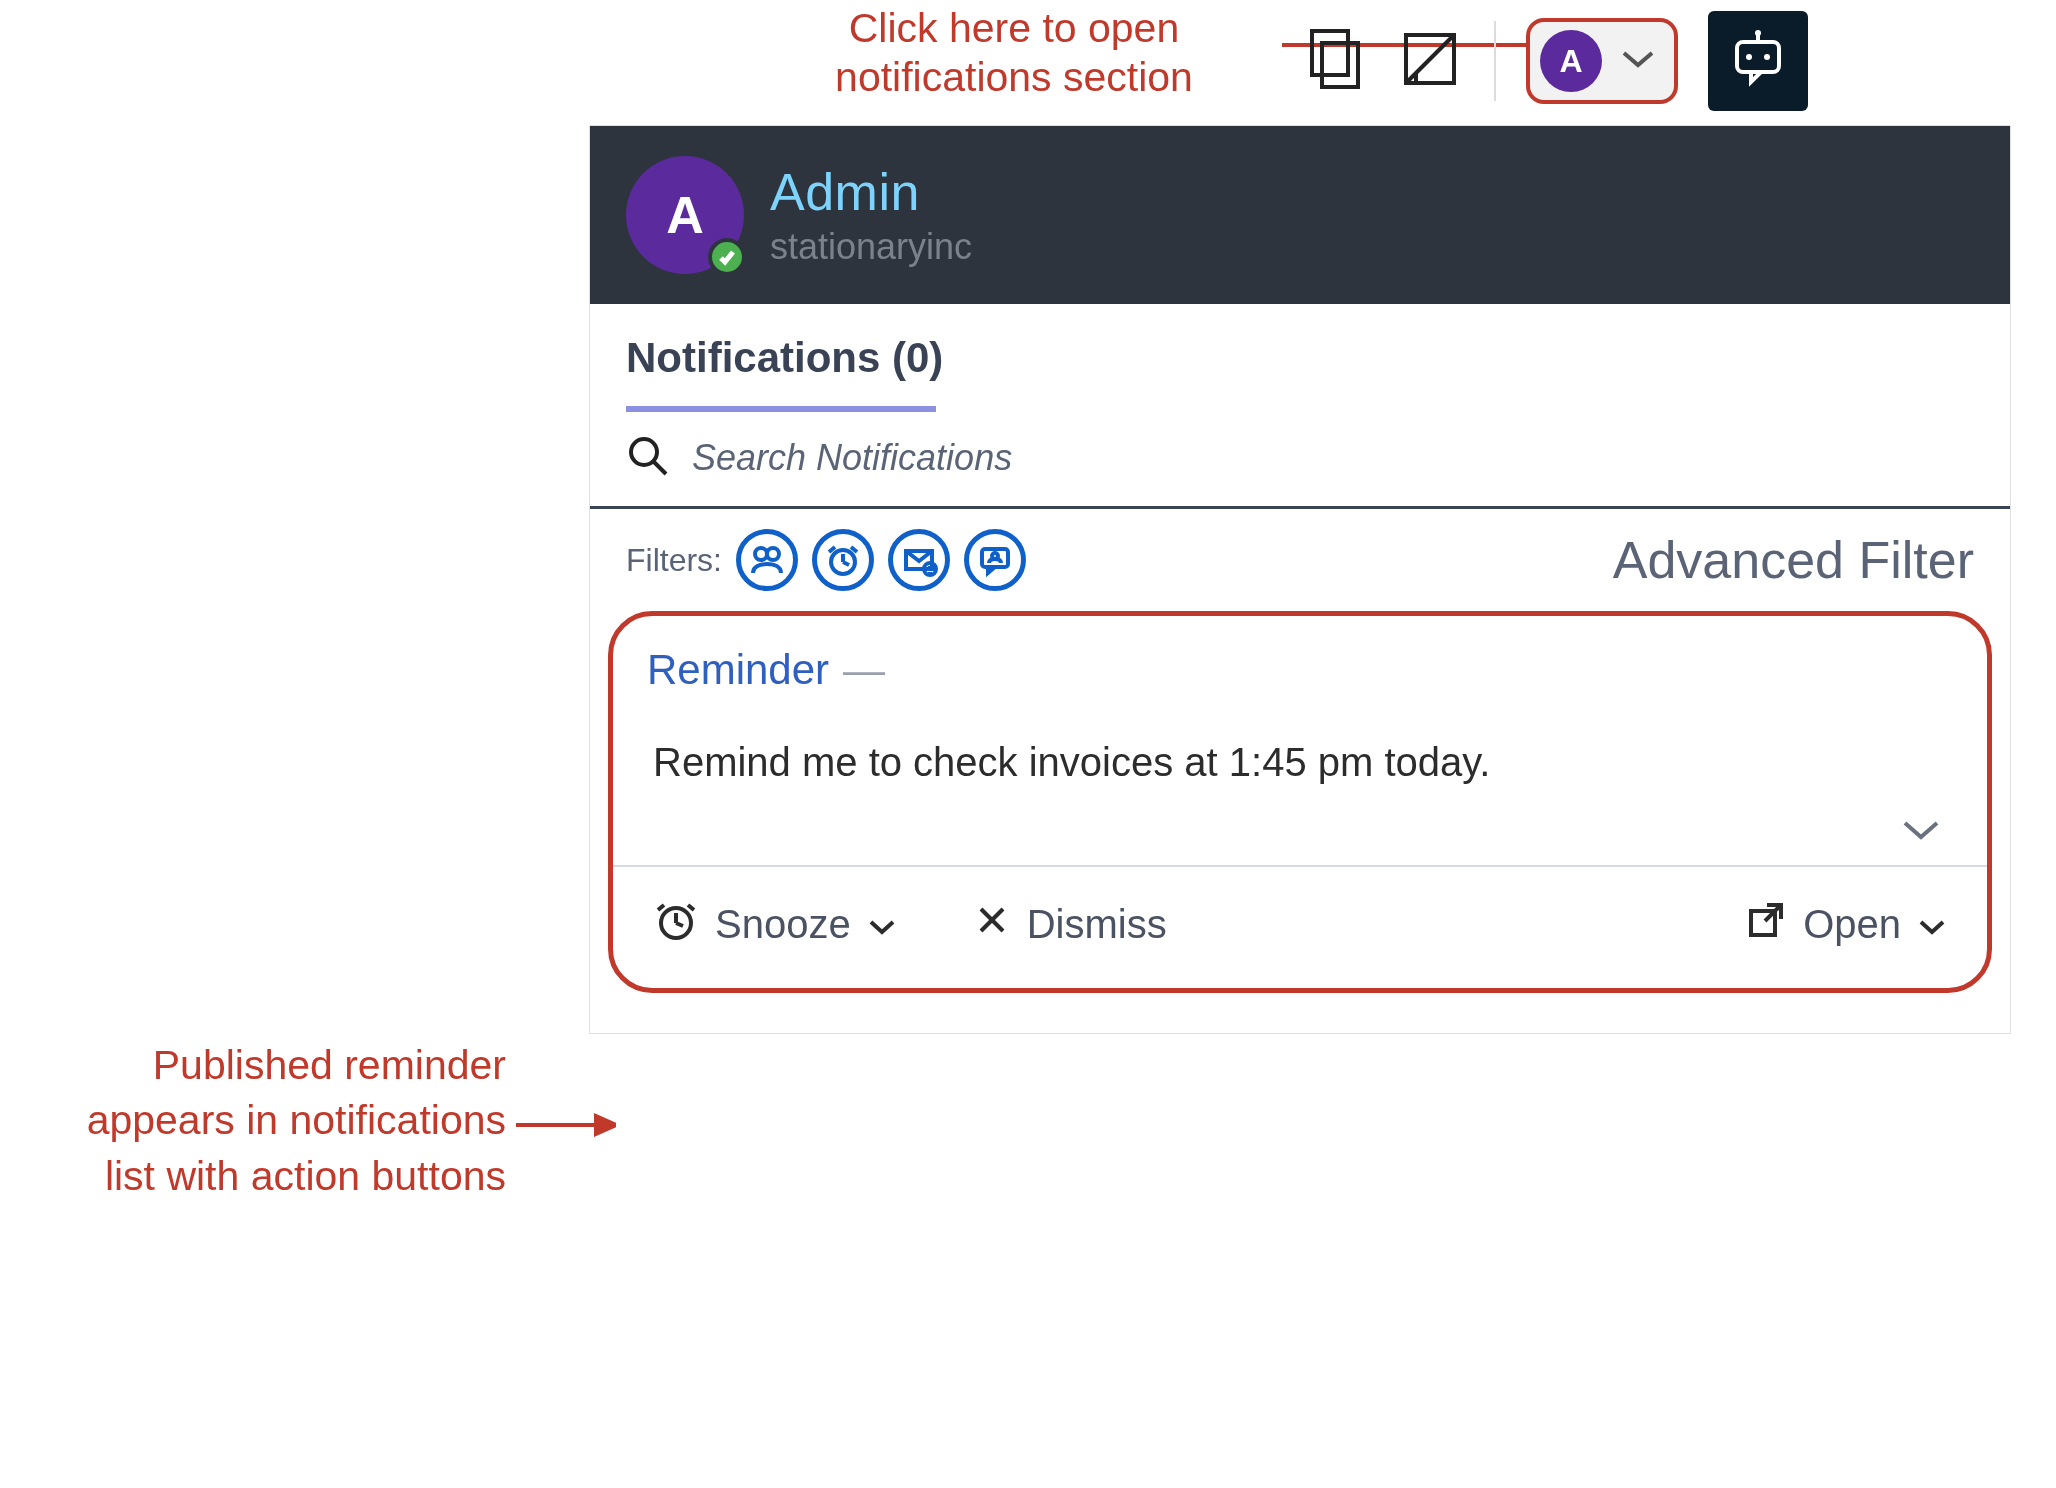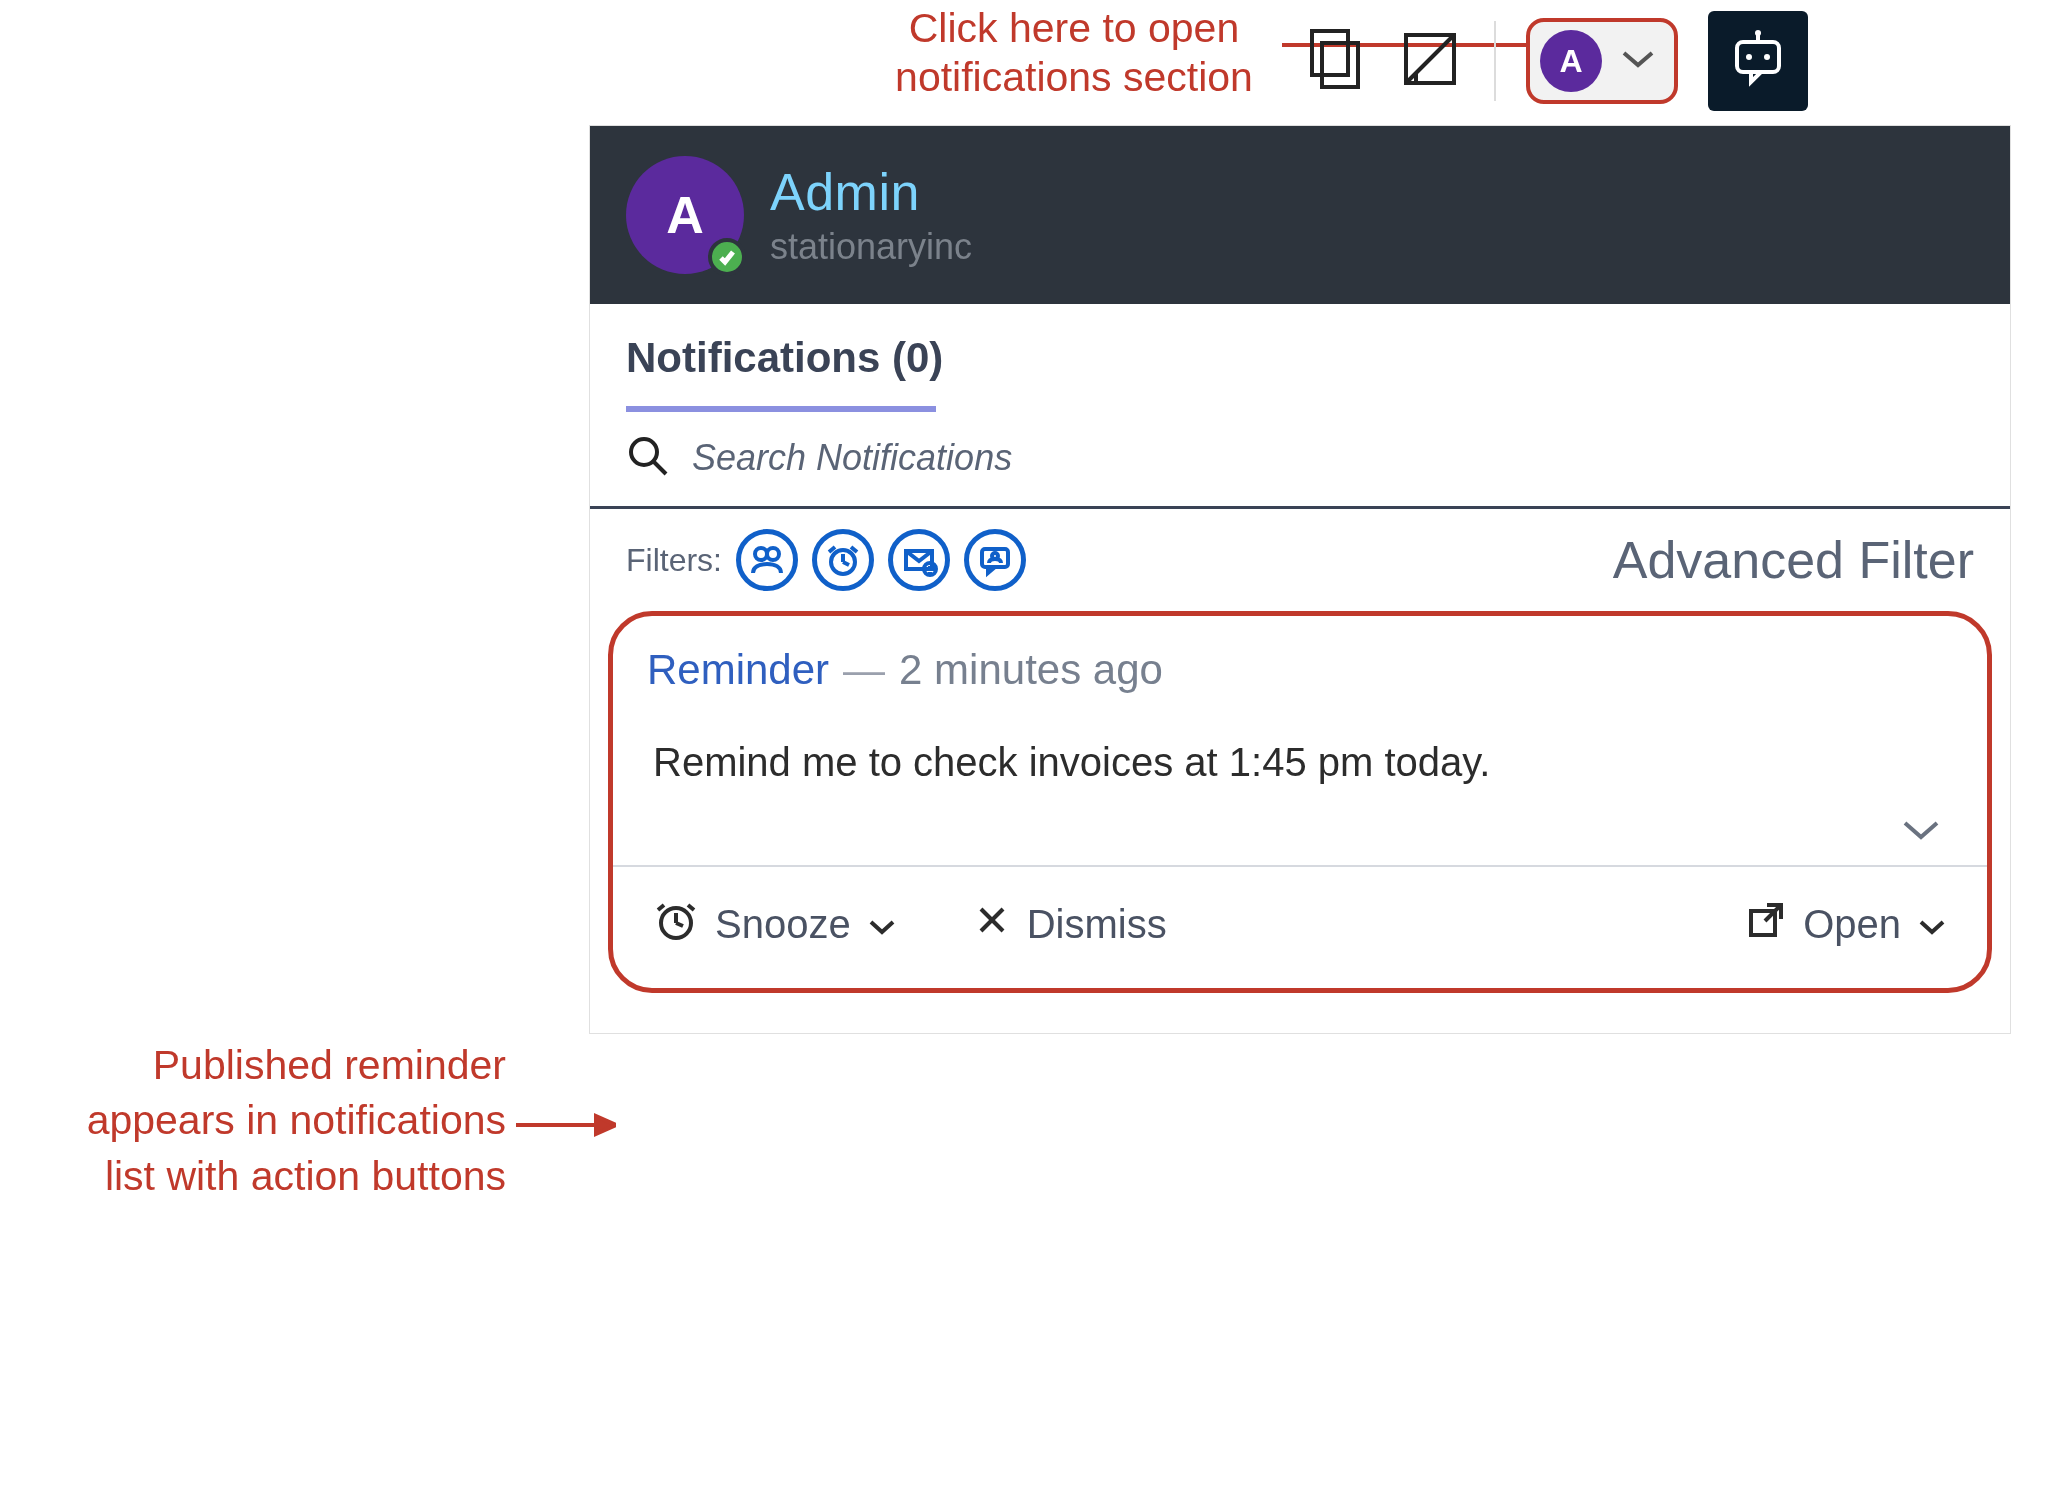--- a/index.html
+++ b/index.html
@@ -12,21 +12,21 @@
   .topbar-icons { display:flex; gap:28px; align-items:center; margin-left:50px;}
   .ico-stroke { stroke:#222; stroke-width:4; fill:none; }
   .topbar-divider { width:2px; height:80px; background:#dcdcdc; margin:0 30px; }
   .avatar-btn { display:flex; align-items:center; gap:18px; border:4px solid #c0392b; border-radius:18px; padding:8px 18px 8px 10px; background:#f2f2f2;}
   .avatar-circle-sm { width:62px; height:62px; border-radius:50%; background:#5b2a9d; display:flex; align-items:center; justify-content:center; color:#fff; font-weight:700; font-size:32px;}
   .chev-sm svg { stroke:#555; stroke-width:4; fill:none;}
   .bot-btn { width:100px; height:100px; background:#0a1b2a; border-radius:6px; display:flex; align-items:center; justify-content:center; margin-left:30px;}
   .bot-btn svg { stroke:#fff; fill:none; stroke-width:4;}
 
   
-  .anno-top { position:absolute; top:4px; left:844px; color:#c0392b; font-size:41px; line-height:1.2; text-align:center; width:460px;}
+  .anno-top { position:absolute; top:4px; left:784px; color:#c0392b; font-size:41px; line-height:1.2; text-align:center; width:460px;}
   .anno-top-arrow { position:absolute; top:30px; left:1282px; }
   .anno-top-arrow svg { stroke:#c0392b; stroke-width:4; fill:#c0392b;}
 
   .anno-left { position:absolute; top:1038px; left:26px; width:480px; color:#c0392b; font-size:41px; line-height:1.35; text-align:right;}
   .anno-left-arrow { position:absolute; top:1110px; left:516px; }
   .anno-left-arrow svg { stroke:#c0392b; stroke-width:4; fill:#c0392b;}
 
   
   .panel { position:absolute; top:126px; left:590px; width:1420px; background:#fff; box-shadow:0 0 0 1px #e0e0e0;}
   .panel-header { background:#2d343d; padding:30px 36px 30px 36px; display:flex; align-items:center; gap:26px;}
@@ -210,21 +210,20 @@
         </span>
       </div>
       <span class="adv">Advanced Filter</span>
     </div>
 
     <div class="card-wrap">
       <div class="card-border">
         <div class="card-title-row">
           <span class="card-title">Reminder</span>
           <span class="card-sep">—</span>
-          <span class="card-time">2 minutes ago</span>
         </div>
         <div class="card-body">Remind me to check invoices at 1:45 pm today.</div>
         <div class="card-expand">
           <svg width="44" height="30">
               <polyline points="6,8 22,22 38,8"></polyline>
             </svg>
         </div>
 
         <div class="card-divider"></div>
 

